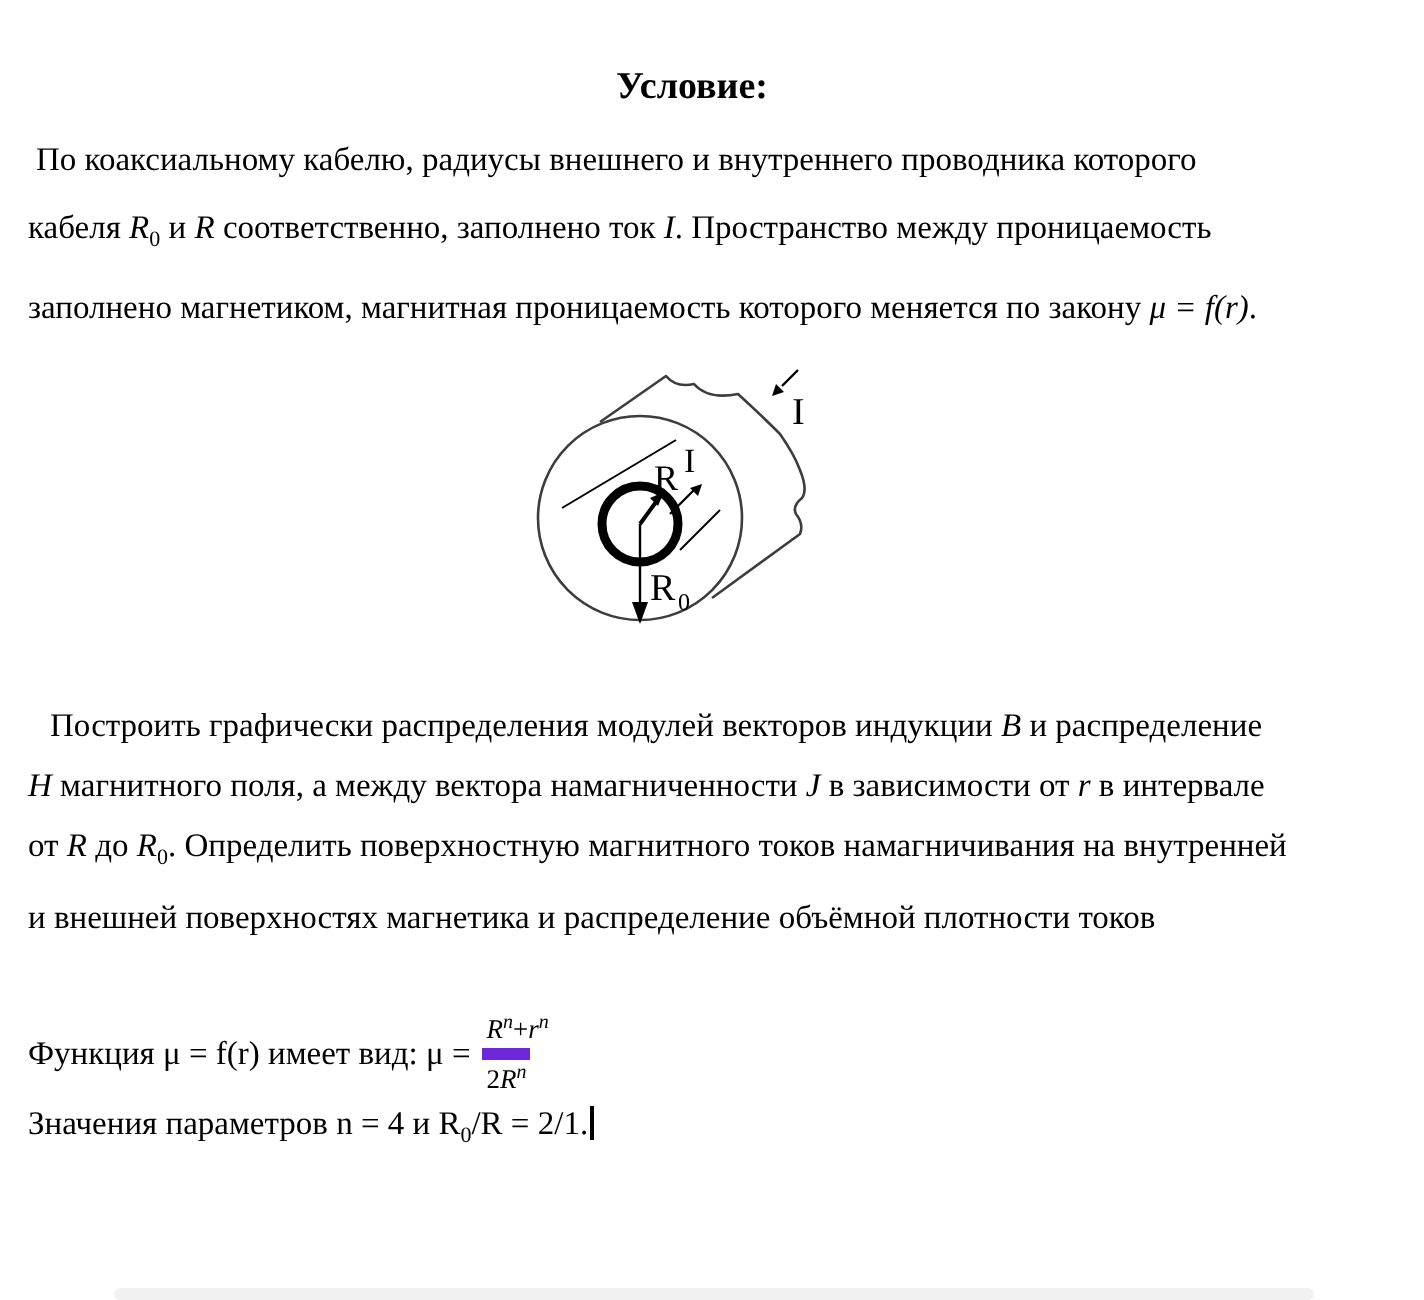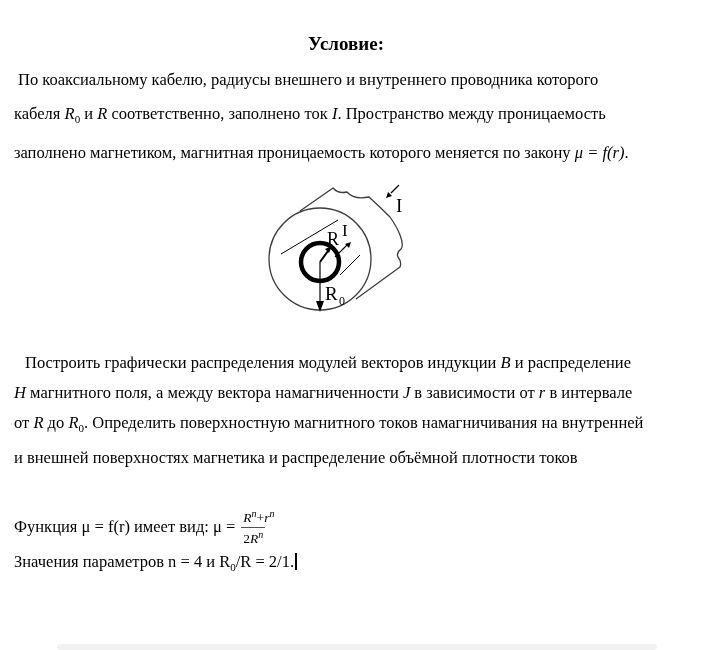--- a/index.html
+++ b/index.html
@@ -14,21 +14,21 @@
   .indent-sm{padding-left:4px;}
   .indent-md{padding-left:11px;}
   .it{font-style:italic;}
   .sub{font-size:11px;vertical-align:-4px;}
   .figure-wrap{position:absolute;left:250px;top:175px;width:170px;height:150px;}
   .figure-wrap svg{display:block;}
   .fline{position:absolute;left:14px;top:504px;height:46px;display:flex;
          align-items:center;font-size:16.5px;white-space:nowrap;}
   .frac{display:inline-flex;flex-direction:column;align-items:flex-start;
         font-size:13.5px;margin-left:6px;line-height:1.3;}
-  .frac .den{border-top:1px solid #6d28d9;padding:0 2px;}
+  .frac .den{border-top:6px solid #6d28d9;padding:0 2px;}
   .frac .num{padding:0 2px;}
   .sup{font-size:10px;vertical-align:5px;}
   .p4{position:absolute;left:14px;top:552px;font-size:16.5px;white-space:nowrap;}
   .caret{display:inline-block;width:1.5px;height:17px;background:#000;
          vertical-align:-3px;margin-left:1px;}
   .bottom-bar{position:absolute;left:57px;top:644px;width:600px;height:6px;
               background:#f1f1f1;border-radius:3px;}
   svg text{font-family:"Liberation Serif",serif;fill:#000;}
 </style>
 </head>

